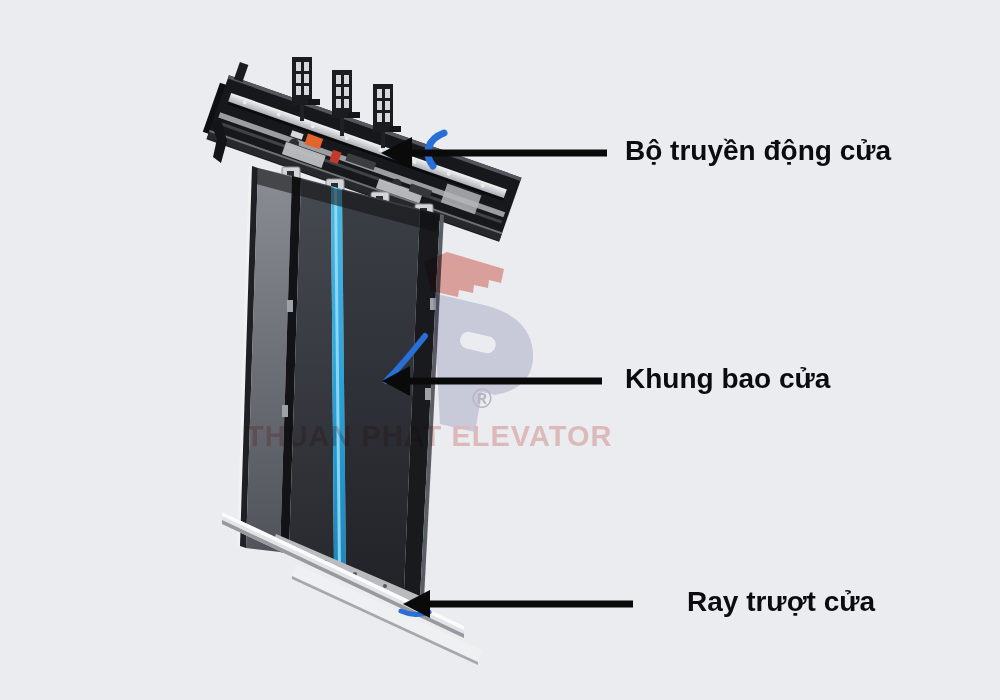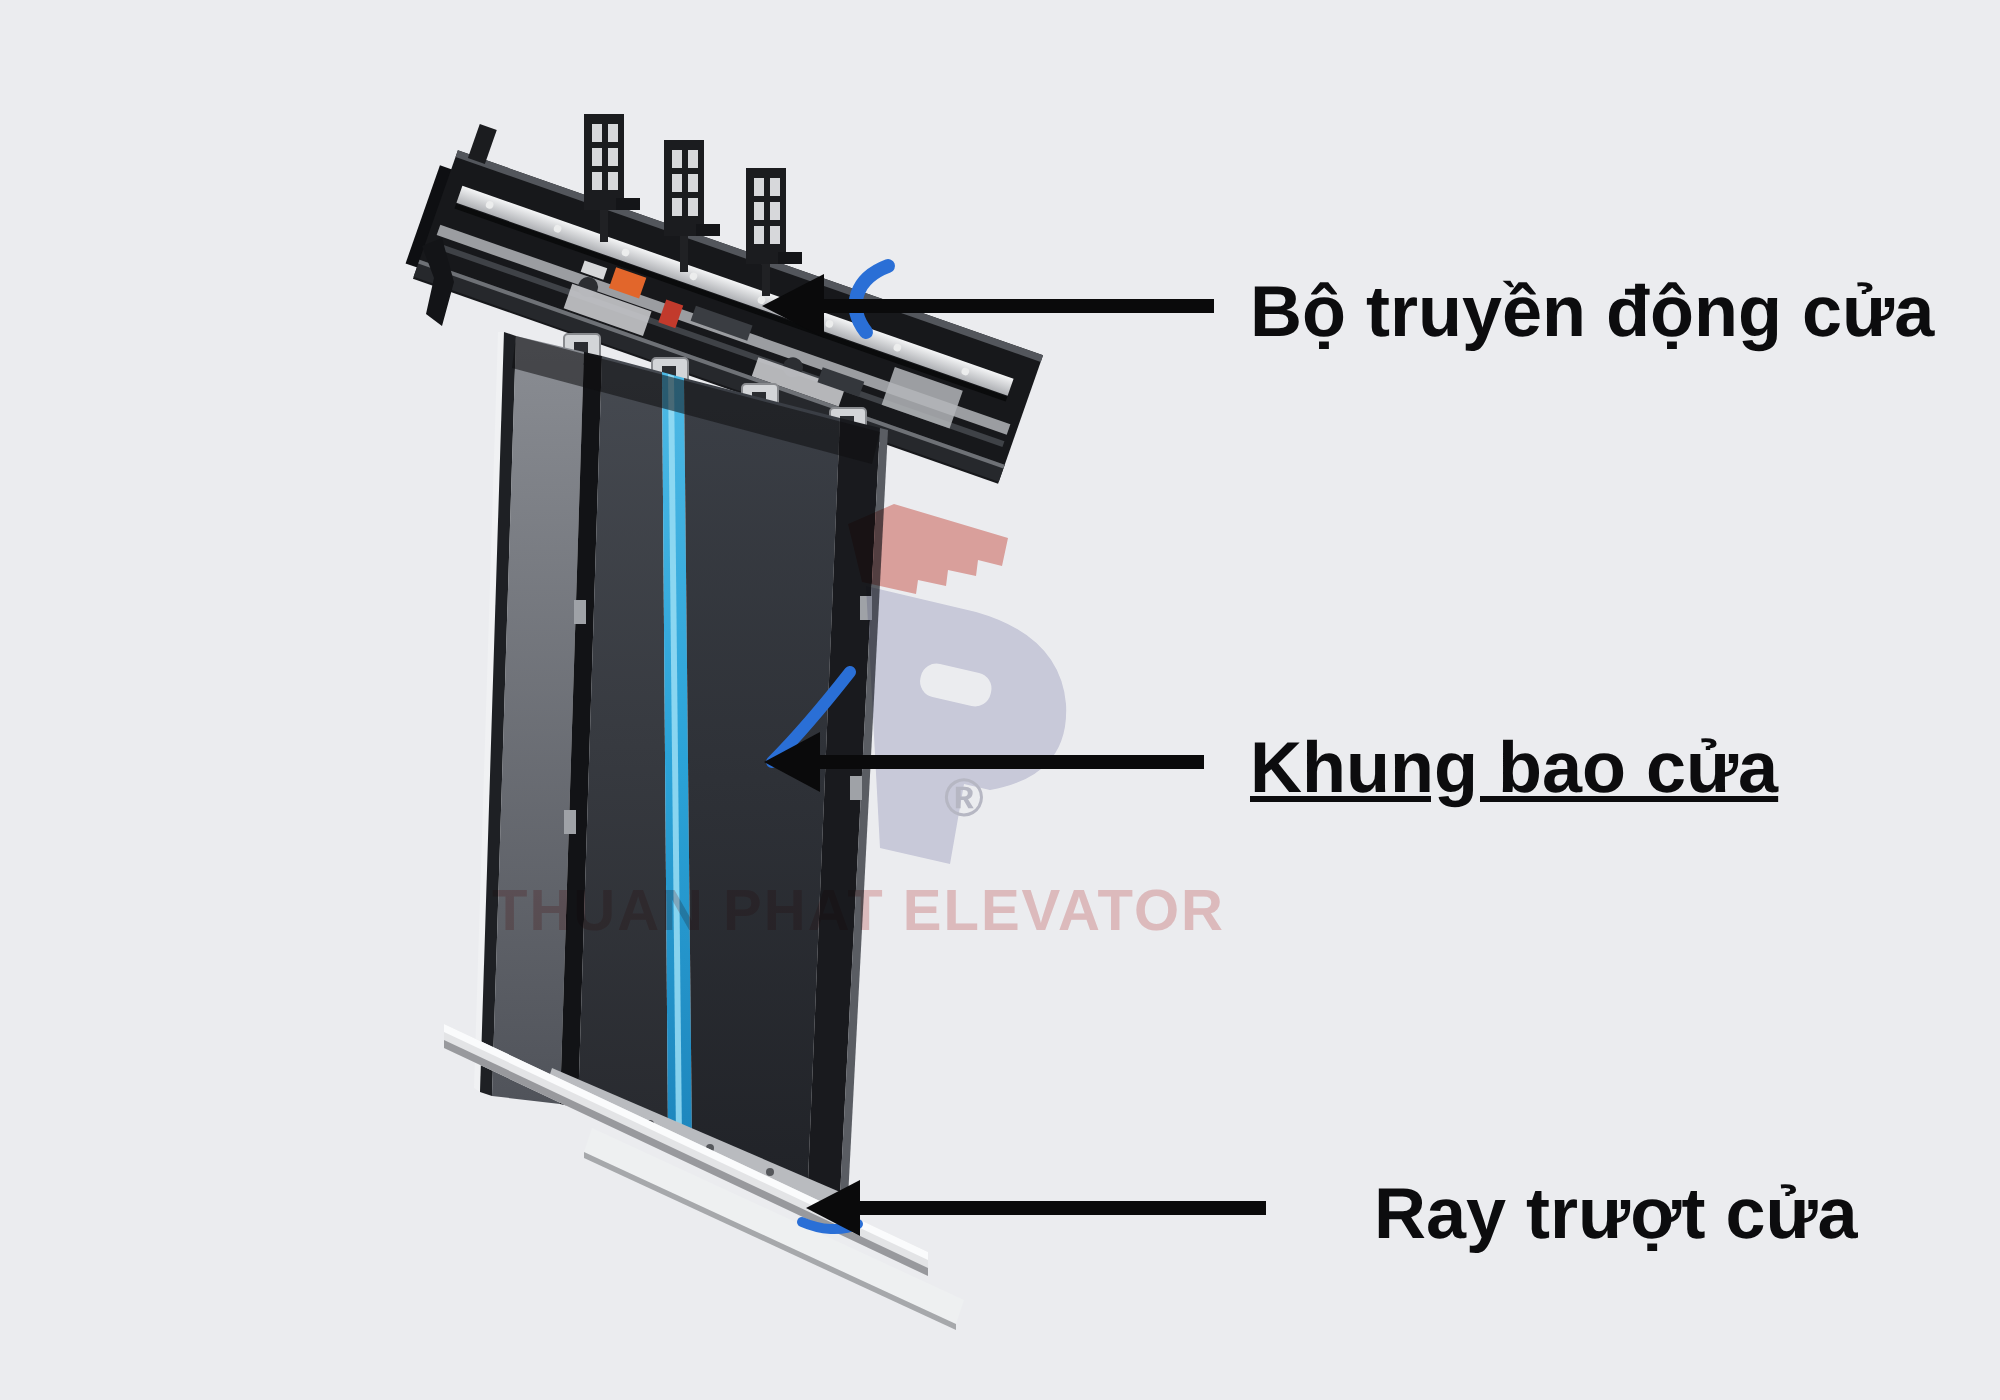--- a/index.html
+++ b/index.html
@@ -5,33 +5,33 @@
   html,body{margin:0;padding:0;}
   body{font-family:"Liberation Sans","DejaVu Sans",sans-serif;}
   .stage{
     position:relative;width:1000px;height:700px;background:#ebecef;overflow:hidden;
   }
   .layer{position:absolute;inset:0;width:1000px;height:700px;}
   svg{display:block;}
   
   .watermark-layer{mix-blend-mode:multiply;pointer-events:none;}
   .brand-watermark{
-    position:absolute;left:246px;top:440px;
+    position:absolute;left:246px;top:420px;
     font-size:29px;font-weight:700;letter-spacing:1px;
     color:#efc9c9;white-space:nowrap;
   }
   .registered-mark{
     position:absolute;left:472px;top:384px;
     font-size:27px;font-weight:700;color:#c6c6d0;
   }
   .annotation-label{
-    position:absolute;font-size:36px;font-weight:700;color:#0c0c0e;white-space:nowrap;
+    position:absolute;font-size:28px;font-weight:700;color:#0c0c0e;white-space:nowrap;
   }
   .label-1{left:625px;top:135px;}
-  .label-2{left:625px;top:363px;text-decoration:underline;}
+  .label-2{left:625px;top:363px;}
   .label-3{left:656px;top:586px;margin-left:31px;}
 </style>
 </head>
 <body>
 
 <div class="stage">
 
   <svg class="layer" viewBox="0 0 1000 700">
     <defs>
       <linearGradient id="gRail" x1="0" y1="0" x2="0" y2="1">

